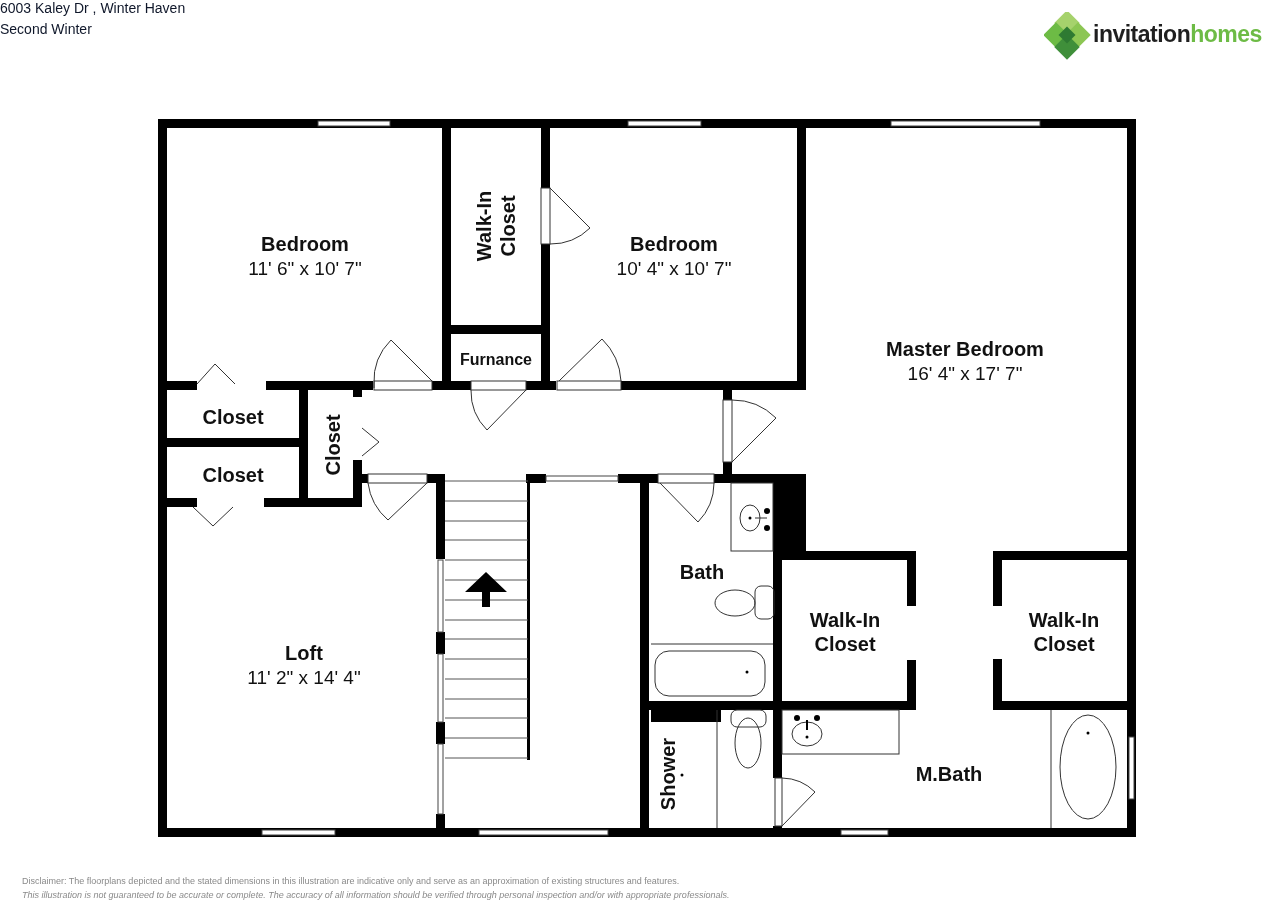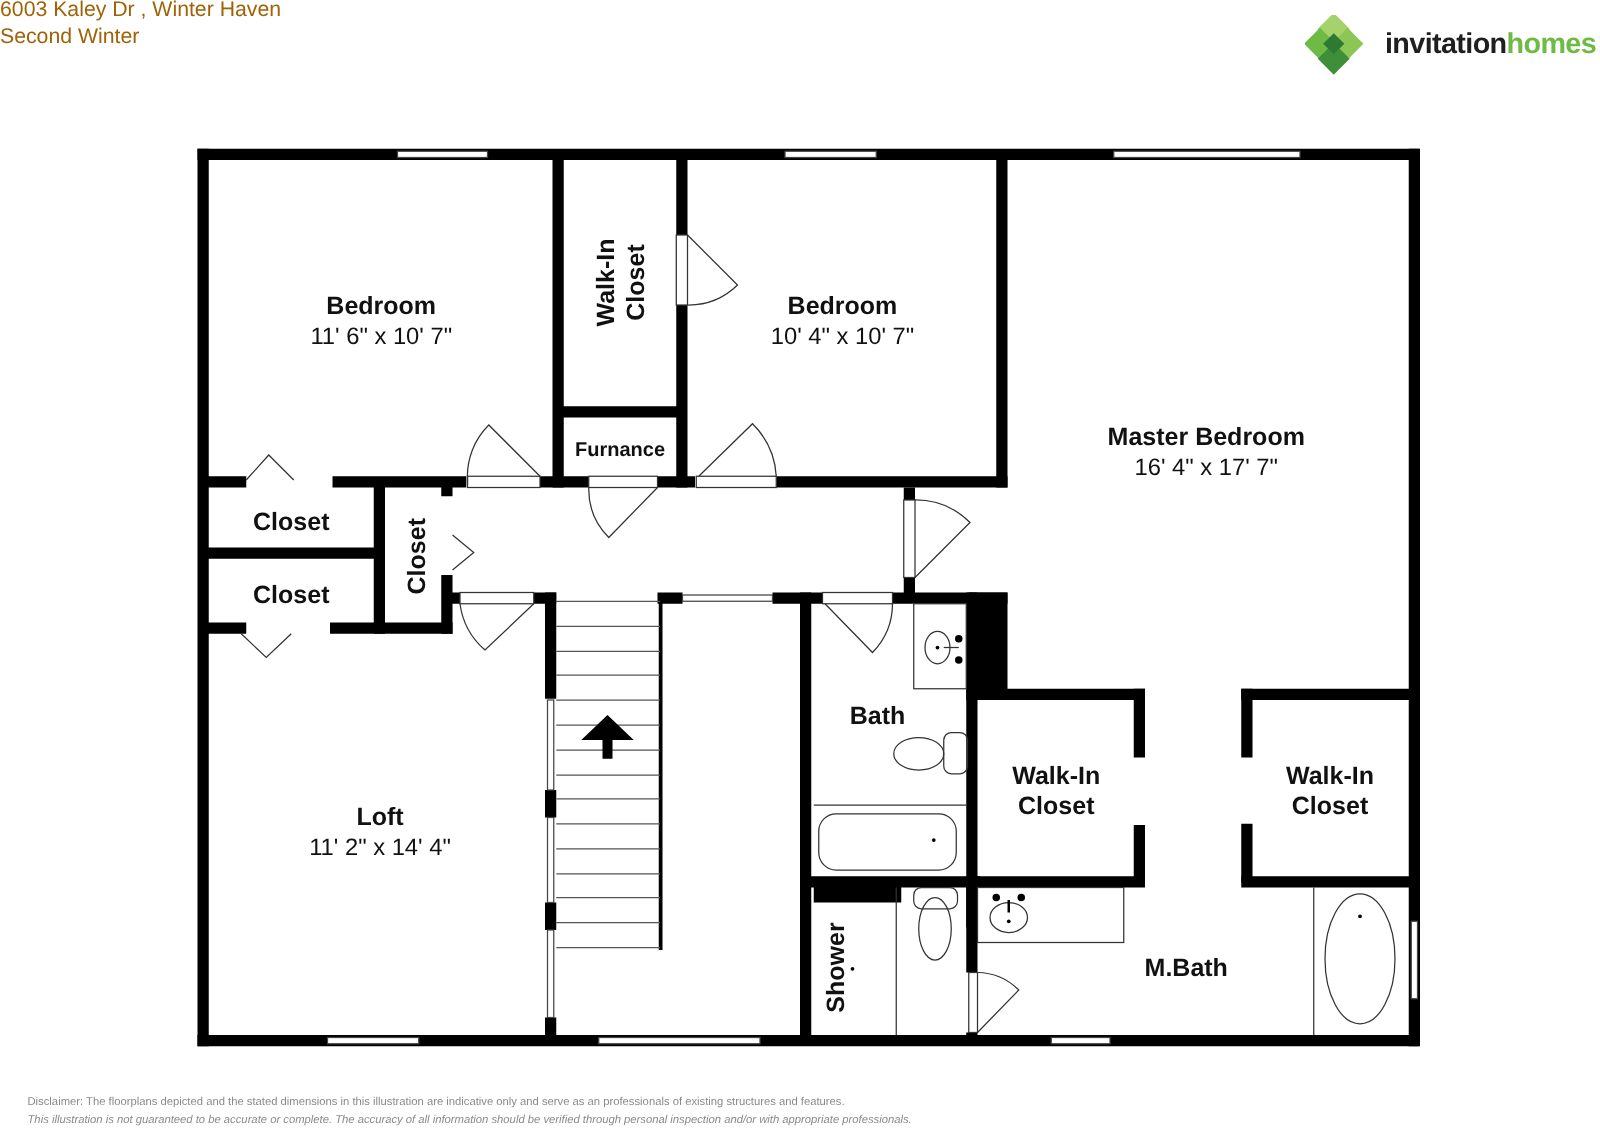--- a/index.html
+++ b/index.html
@@ -1,21 +1,21 @@
 <!DOCTYPE html>
 <html><head>
 <meta charset="utf-8">
 <style>
   html, body { margin:0; padding:0; background:#ffffff; }
   body { width:1280px; height:902px; position:relative; overflow:hidden; font-family:"Liberation Sans", sans-serif; }
-  .hdr { position:absolute; left:0; font-size:17px; color:#a16207; line-height:16px; }
+  .hdr { position:absolute; left:0; font-size:14px; color:#0f172a; line-height:16px; }
   #addr { top:0; }
   #floor { top:21px; }
   #logo { position:absolute; left:1044px; top:12px; width:236px; height:50px; }
-  #logo .word { position:absolute; left:64px; top:9px; font-size:23px; font-weight:bold; letter-spacing:-0.5px; white-space:nowrap; }
+  #logo .word { position:absolute; left:49px; top:9px; font-size:23px; font-weight:bold; letter-spacing:-0.5px; white-space:nowrap; }
   #logo .w1 { color:#1f1f1f; }
   #logo .w2 { color:#6dbb45; }
   #plan { position:absolute; left:0; top:0; }
   .disc { position:absolute; left:22px; font-size:9px; color:#8a8a8a; white-space:nowrap; }
   #d1 { top:876px; }
   #d2 { top:890px;font-style:italic; }
   svg text.lbl { font-family:"Liberation Sans", sans-serif; font-weight:bold; font-size:20px; fill:#111; }
   svg text.sm { font-family:"Liberation Sans", sans-serif; font-weight:bold; font-size:16px; fill:#111; }
   svg text.dim { font-family:"Liberation Sans", sans-serif; font-size:19px; fill:#111; }
 </style>
@@ -212,14 +212,14 @@
   <text class="lbl" x="845" y="651" text-anchor="middle">Closet</text>
 
   <text class="lbl" x="1064" y="627" text-anchor="middle">Walk-In</text>
   <text class="lbl" x="1064" y="651" text-anchor="middle">Closet</text>
 
   <text class="lbl" transform="translate(675 774) rotate(-90)" text-anchor="middle">Shower</text>
 
   <text class="lbl" x="949" y="781" text-anchor="middle">M.Bath</text>
 </svg>
 
-<div class="disc" id="d1">Disclaimer: The floorplans depicted and the stated dimensions in this illustration are indicative only and serve as an professionals of existing structures and features.</div>
+<div class="disc" id="d1">Disclaimer: The floorplans depicted and the stated dimensions in this illustration are indicative only and serve as an approximation of existing structures and features.</div>
 <div class="disc" id="d2">This illustration is not guaranteed to be accurate or complete. The accuracy of all information should be verified through personal inspection and/or with appropriate professionals.</div>
 
 </body></html>

